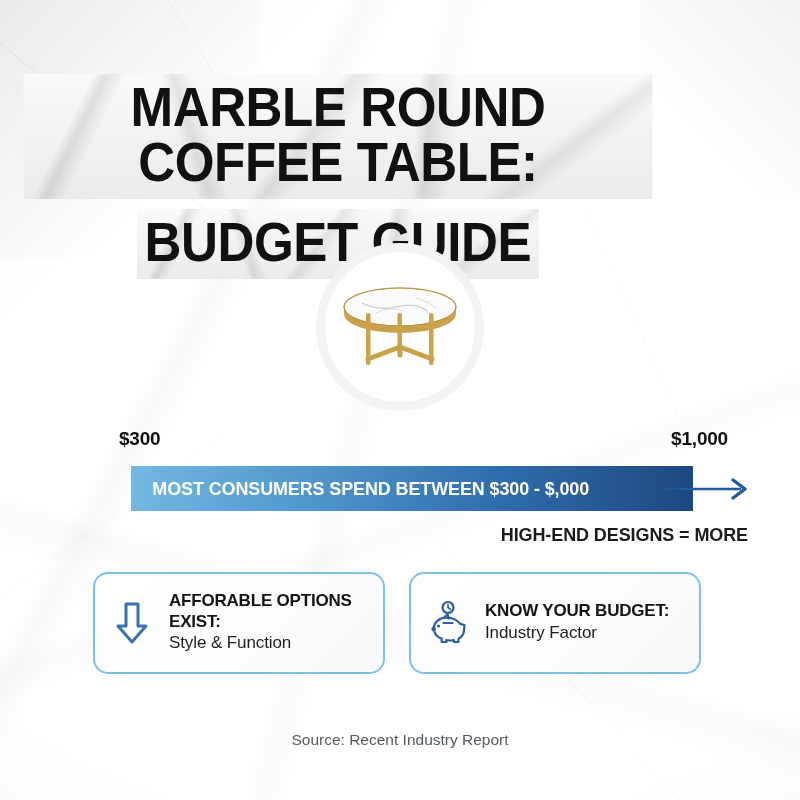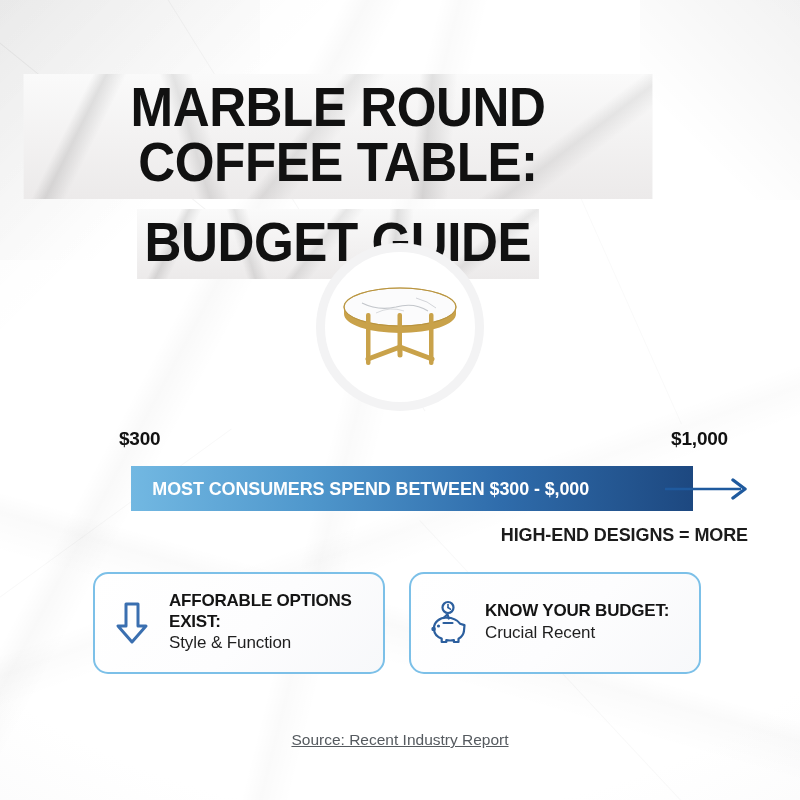--- a/index.html
+++ b/index.html
@@ -195,21 +195,20 @@
   
   .source {
     position: absolute;
     top: 731px;
     left: 0;
     width: 800px;
     text-align: center;
     font-size: 15.5px;
     color: #555a5f;
     font-family: "Liberation Sans", sans-serif;
-    text-decoration: underline;
   }
 </style>
 </head>
 <body>
 
 <div class="canvas">
 
   <div class="vein" style="left:-40px; top:10px; width:420px; height:1px; transform: rotate(39deg);"></div>
   <div class="vein" style="left:150px; top:-30px; width:520px; height:1px; transform: rotate(58deg); opacity:.7;"></div>
   <div class="vein" style="left:420px; top:520px; width:430px; height:1px; transform: rotate(47deg); opacity:.55;"></div>
@@ -283,19 +282,19 @@
 
         <line x1="19.5" y1="23" x2="28.5" y2="23" stroke="#2c5f9e" stroke-width="2.2" stroke-linecap="round"></line>
 
         <circle cx="14.5" cy="26" r="1.6" fill="#2c5f9e"></circle>
 
         <circle cx="9.6" cy="29" r="1.5" fill="none" stroke="#2c5f9e" stroke-width="1.6"></circle>
       </svg>
     </div>
     <div class="card-text">
       <div class="card-title">KNOW YOUR BUDGET:</div>
-      <div class="card-sub">Crucial Recent</div>
+      <div class="card-sub">Industry Factor</div>
     </div>
   </div>
 
   <div class="source">Source: Recent Industry Report</div>
 
 </div>
 
 </body></html>

